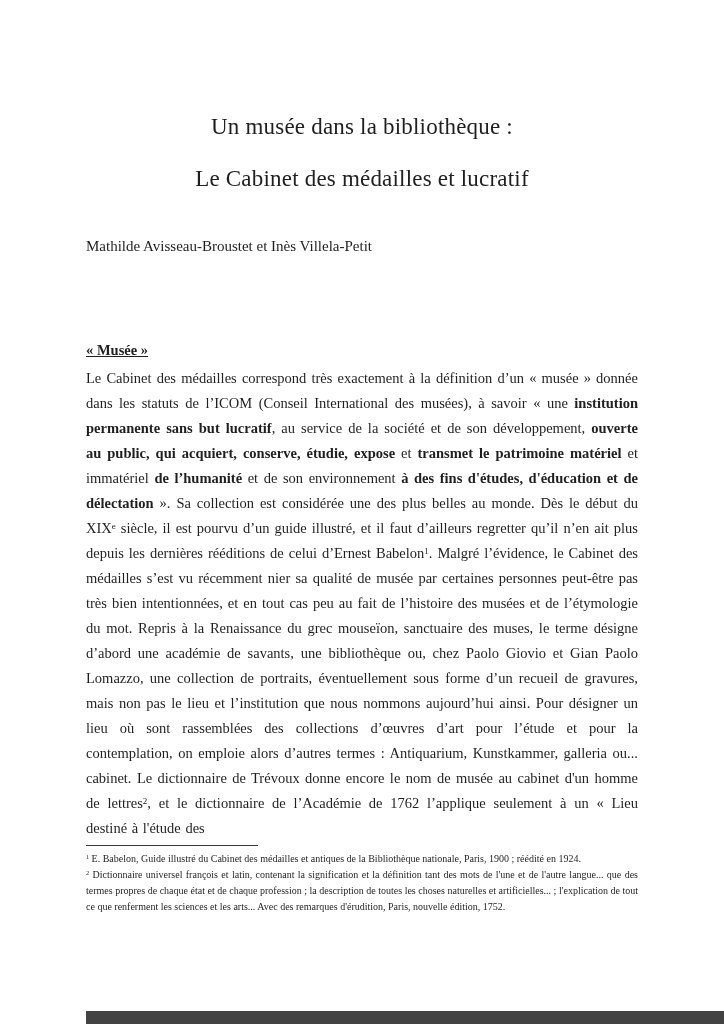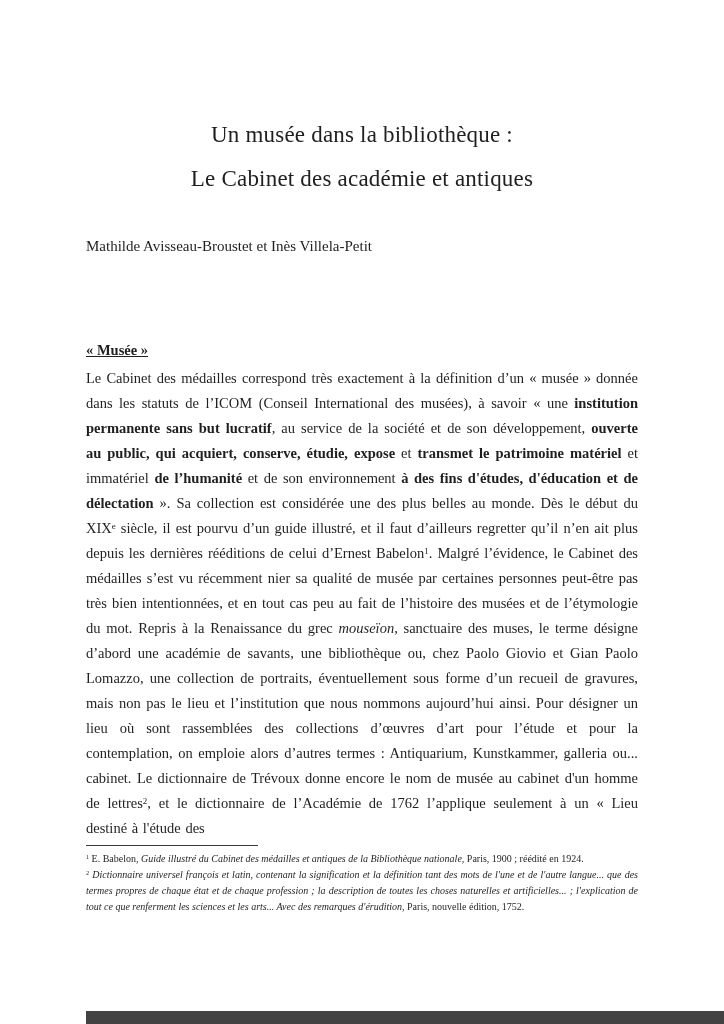--- a/index.html
+++ b/index.html
@@ -16,39 +16,39 @@
     font-family:"Liberation Serif","DejaVu Serif",serif;
     color:var(--text-color);
   }
   .doc-title{
     position:absolute;left:86px;right:86px;
     margin:0;text-align:center;
     font-size:23px;font-weight:normal;
     line-height:30px;
     letter-spacing:0.2px;
   }
-  .doc-title.line1{top:120px;}
+  .doc-title.line1{top:112px;}
   .doc-title.line2{top:164px;}
   .author{
     position:absolute;top:236px;left:86px;right:74px;
     text-align:left;font-size:15px;line-height:20px;
   }
   .section-heading{
     position:absolute;top:340px;left:86px;right:86px;
     font-size:14.5px;font-weight:bold;line-height:20px;text-decoration:underline;
   }
   .body-text{
     position:absolute;top:366px;left:86px;right:86px;
     margin:0;
     font-size:14.5px;line-height:25px;
     text-align:justify;
     word-spacing:1px;
   }
   .b{font-weight:bold;}
-  .i{font-style:italic;}
+  .i{}
   .sup{
     font-size:62%;
     position:relative;top:-0.45em;
     line-height:0;
   }
   .fn-sep{
     position:absolute;top:845px;left:86px;
     width:172px;height:0;
     border-top:1.5px solid #3a3a3a;
   }
@@ -63,21 +63,21 @@
     background:var(--bar-color);
   }
 </style>
 </head>
 <body>
 
 <div class="page">
 
   <h1 class="doc-title line1">Un musée dans la bibliothèque :</h1>
 
-  <h1 class="doc-title line2">Le Cabinet des académie et antiques</h1>
+  <h1 class="doc-title line2">Le Cabinet des médailles et lucratif</h1>
 
   <div class="author">Mathilde Avisseau-Broustet et Inès Villela-Petit</div>
 
   <div class="section-heading">« Musée »</div>
 
   <p class="body-text"><span>Le Cabinet des médailles correspond très exactement à la définition d’un « musée » donnée dans les statuts de l’ICOM (Conseil International des musées), à savoir « une </span><span class="b">institution permanente sans but lucratif</span><span>, au service de la société et de son développement, </span><span class="b">ouverte au public, qui acquiert, conserve, étudie, expose</span><span> et </span><span class="b">transmet le patrimoine matériel</span><span> et immatériel </span><span class="b">de l’humanité</span><span> et de son environnement </span><span class="b">à des fins d'études, d'éducation et de délectation</span><span> ». Sa collection est considérée une des plus belles au monde. Dès le début du XIX</span><span class="sup">e</span><span> siècle, il est pourvu d’un guide illustré, et il faut d’ailleurs regretter qu’il n’en ait plus depuis les dernières rééditions de celui d’Ernest Babelon</span><span class="sup">1</span><span>. Malgré l’évidence, le Cabinet des médailles s’est vu récemment nier sa qualité de musée par certaines personnes peut-être pas très bien intentionnées, et en tout cas peu au fait de l’histoire des musées et de l’étymologie du mot. Repris à la Renaissance du grec </span><span class="i">mouseïon</span><span>, sanctuaire des muses, le terme désigne d’abord une académie de savants, une bibliothèque ou, chez Paolo Giovio et Gian Paolo Lomazzo, une collection de portraits, éventuellement sous forme d’un recueil de gravures, mais non pas le lieu et l’institution que nous nommons aujourd’hui ainsi. Pour désigner un lieu où sont rassemblées des collections d’œuvres d’art pour l’étude et pour la contemplation, on emploie alors d’autres termes : Antiquarium, Kunstkammer, galleria ou... cabinet. Le dictionnaire de Trévoux donne encore le nom de musée au cabinet d'un homme de lettres</span><span class="sup">2</span><span>, et le dictionnaire de l’Académie de 1762 l’applique seulement à un « Lieu destiné à l'étude des</span></p>
 
   <div class="fn-sep"></div>
 
   <div class="footnotes">

